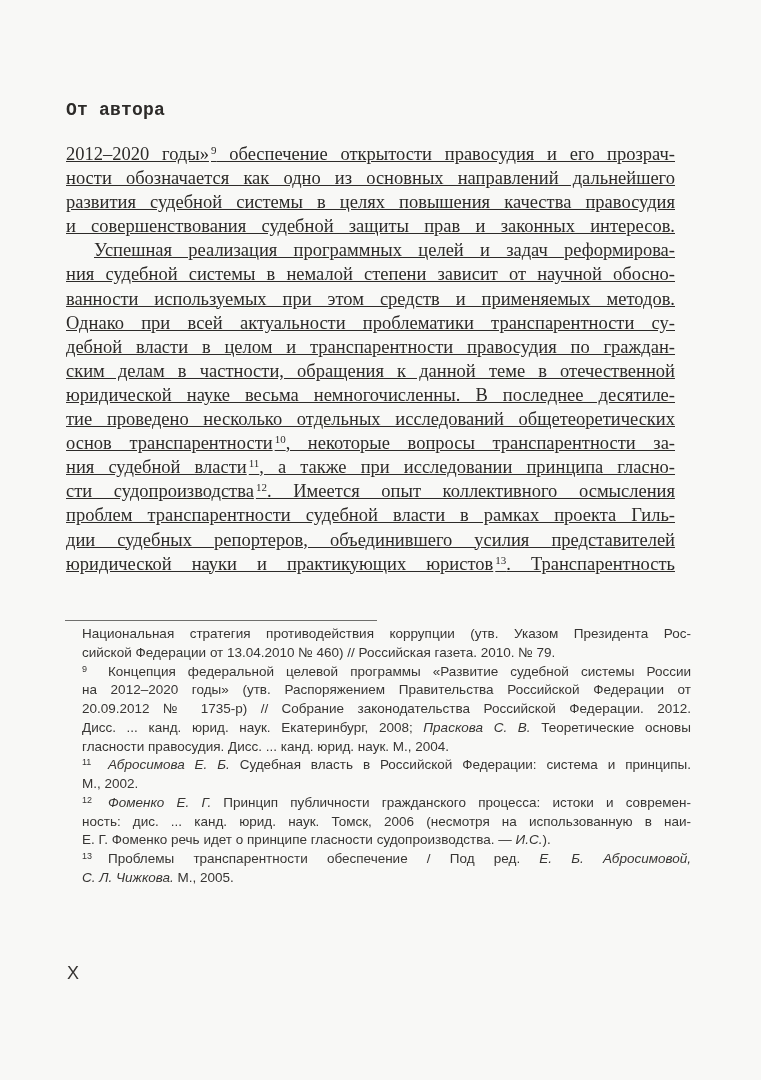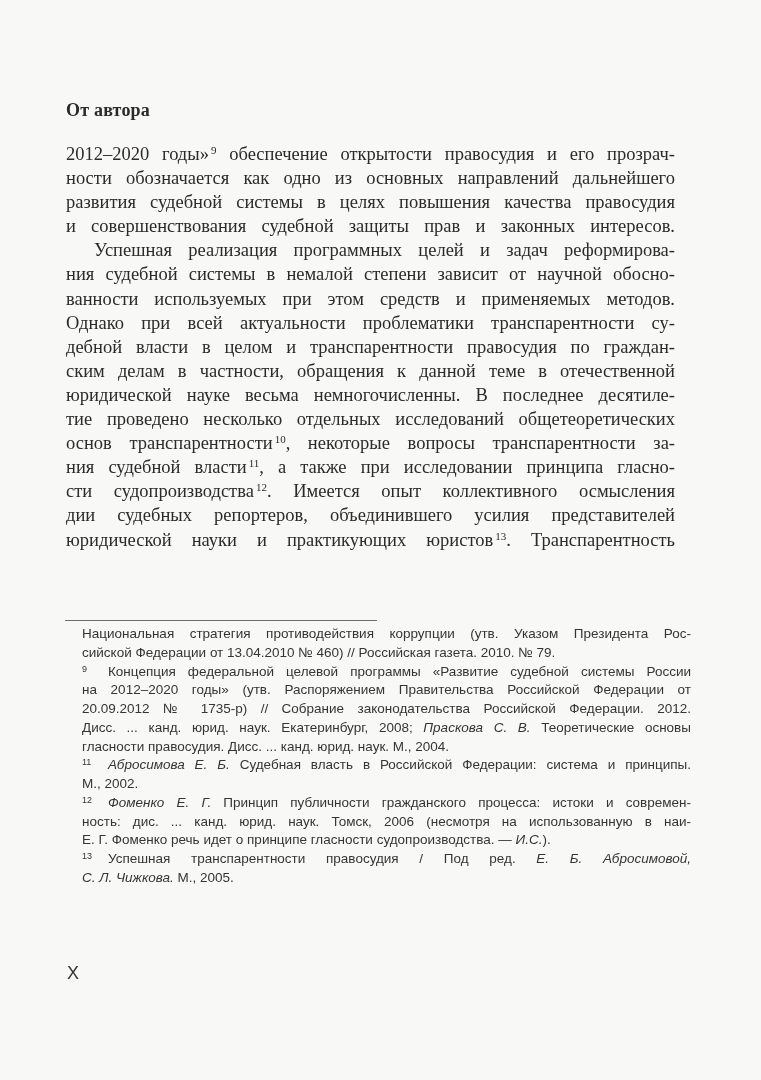--- a/index.html
+++ b/index.html
@@ -12,41 +12,42 @@
     height: 1080px;
     background: var(--bg, #f8f8f6);
     color: var(--ink, #2d2b29);
     overflow: hidden;
   }
 
   .chapter-header {
     position: absolute;
     left: 66px;
     top: 99px;
-    font-family: Liberation Serif, serif;
+    font-family: Liberation Mono, monospace;
     font-weight: bold;
     font-size: 18px;
     line-height: 22px;
     letter-spacing: 0.2px;
     color: var(--ink, #2d2b29);
   }
 
   .body-text {
     position: absolute;
     left: 66px;
     top: 142px;
     width: 609px;
     font-family: "Liberation Serif", serif;
     font-size: 18.5px;
     line-height: 24.1px;
   }
   .tline {
     text-align: justify;
     text-align-last: justify;
     white-space: nowrap;
+    text-decoration: underline;
   }
   .tline.indent { text-indent: 28px; }
   .bsup {
     font-size: 11px;
     line-height: 10px;
     vertical-align: 6px;
     margin-left: 2px;
   }
 
   .footnote-separator {
@@ -109,37 +110,38 @@
       <div class="tline"><span class="seg">ния судебной системы в немалой степени зависит от научной обосно-</span></div>
       <div class="tline"><span class="seg">ванности используемых при этом средств и применяемых методов.</span></div>
       <div class="tline"><span class="seg">Однако при всей актуальности проблематики транспарентности су-</span></div>
       <div class="tline"><span class="seg">дебной власти в целом и транспарентности правосудия по граждан-</span></div>
       <div class="tline"><span class="seg">ским делам в частности, обращения к данной теме в отечественной</span></div>
       <div class="tline"><span class="seg">юридической науке весьма немногочисленны. В последнее десятиле-</span></div>
       <div class="tline"><span class="seg">тие проведено несколько отдельных исследований общетеоретических</span></div>
       <div class="tline"><span class="seg">основ транспарентности</span><sup class="bsup">10</sup><span class="seg">, некоторые вопросы транспарентности за-</span></div>
       <div class="tline"><span class="seg">ния судебной власти</span><sup class="bsup">11</sup><span class="seg">, а также при исследовании принципа гласно-</span></div>
       <div class="tline"><span class="seg">сти судопроизводства</span><sup class="bsup">12</sup><span class="seg">. Имеется опыт коллективного осмысления</span></div>
+      <div class="tline"><span class="seg">проблем транспарентности судебной власти в рамках проекта Гиль-</span></div>
       <div class="tline"><span class="seg">дии судебных репортеров, объединившего усилия представителей</span></div>
       <div class="tline"><span class="seg">юридической науки и практикующих юристов</span><sup class="bsup">13</sup><span class="seg">. Транспарентность</span></div>
     </div>
 
   <div class="footnote-separator"></div>
 
   <div class="footnotes">
       <div class="fline"><span class="seg">Национальная стратегия противодействия коррупции (утв. Указом Президента Рос-</span></div>
       <div class="fline last"><span class="seg">сийской Федерации от 13.04.2010 № 460) // Российская газета. 2010. № 79.</span></div>
       <div class="fline"><span class="fn-num">9</span><span class="seg">Концепция федеральной целевой программы «Развитие судебной системы России</span></div>
       <div class="fline"><span class="seg">на 2012–2020 годы» (утв. Распоряжением Правительства Российской Федерации от</span></div>
       <div class="fline"><span class="seg">20.09.2012 № 1735-р) // Собрание законодательства Российской Федерации. 2012.</span></div>
       <div class="fline"><span class="seg">Дисс. ... канд. юрид. наук. Екатеринбург, 2008; </span><span class="it">Праскова С. В.</span><span class="seg"> Теоретические основы</span></div>
       <div class="fline last"><span class="seg">гласности правосудия. Дисс. ... канд. юрид. наук. М., 2004.</span></div>
       <div class="fline"><span class="fn-num">11</span><span class="it">Абросимова Е. Б.</span><span class="seg"> Судебная власть в Российской Федерации: система и принципы.</span></div>
       <div class="fline last"><span class="seg">М., 2002.</span></div>
       <div class="fline"><span class="fn-num">12</span><span class="it">Фоменко Е. Г.</span><span class="seg"> Принцип публичности гражданского процесса: истоки и современ-</span></div>
       <div class="fline"><span class="seg">ность: дис. ... канд. юрид. наук. Томск, 2006 (несмотря на использованную в наи-</span></div>
       <div class="fline last"><span class="seg">Е. Г. Фоменко речь идет о принципе гласности судопроизводства. — </span><span class="it">И.С.</span><span class="seg">).</span></div>
-      <div class="fline"><span class="fn-num">13</span><span class="seg">Успешная транспарентности правосудия / Под ред. </span><span class="it">Е. Б. Абросимовой,</span></div>
+      <div class="fline"><span class="fn-num">13</span><span class="seg">Проблемы транспарентности обеспечение / Под ред. </span><span class="it">Е. Б. Абросимовой,</span></div>
       <div class="fline last"><span class="it">С. Л. Чижкова.</span><span class="seg"> М., 2005.</span></div>
     </div>
 
   <div class="page-number">X</div>
 </div>
 
 </body></html>

